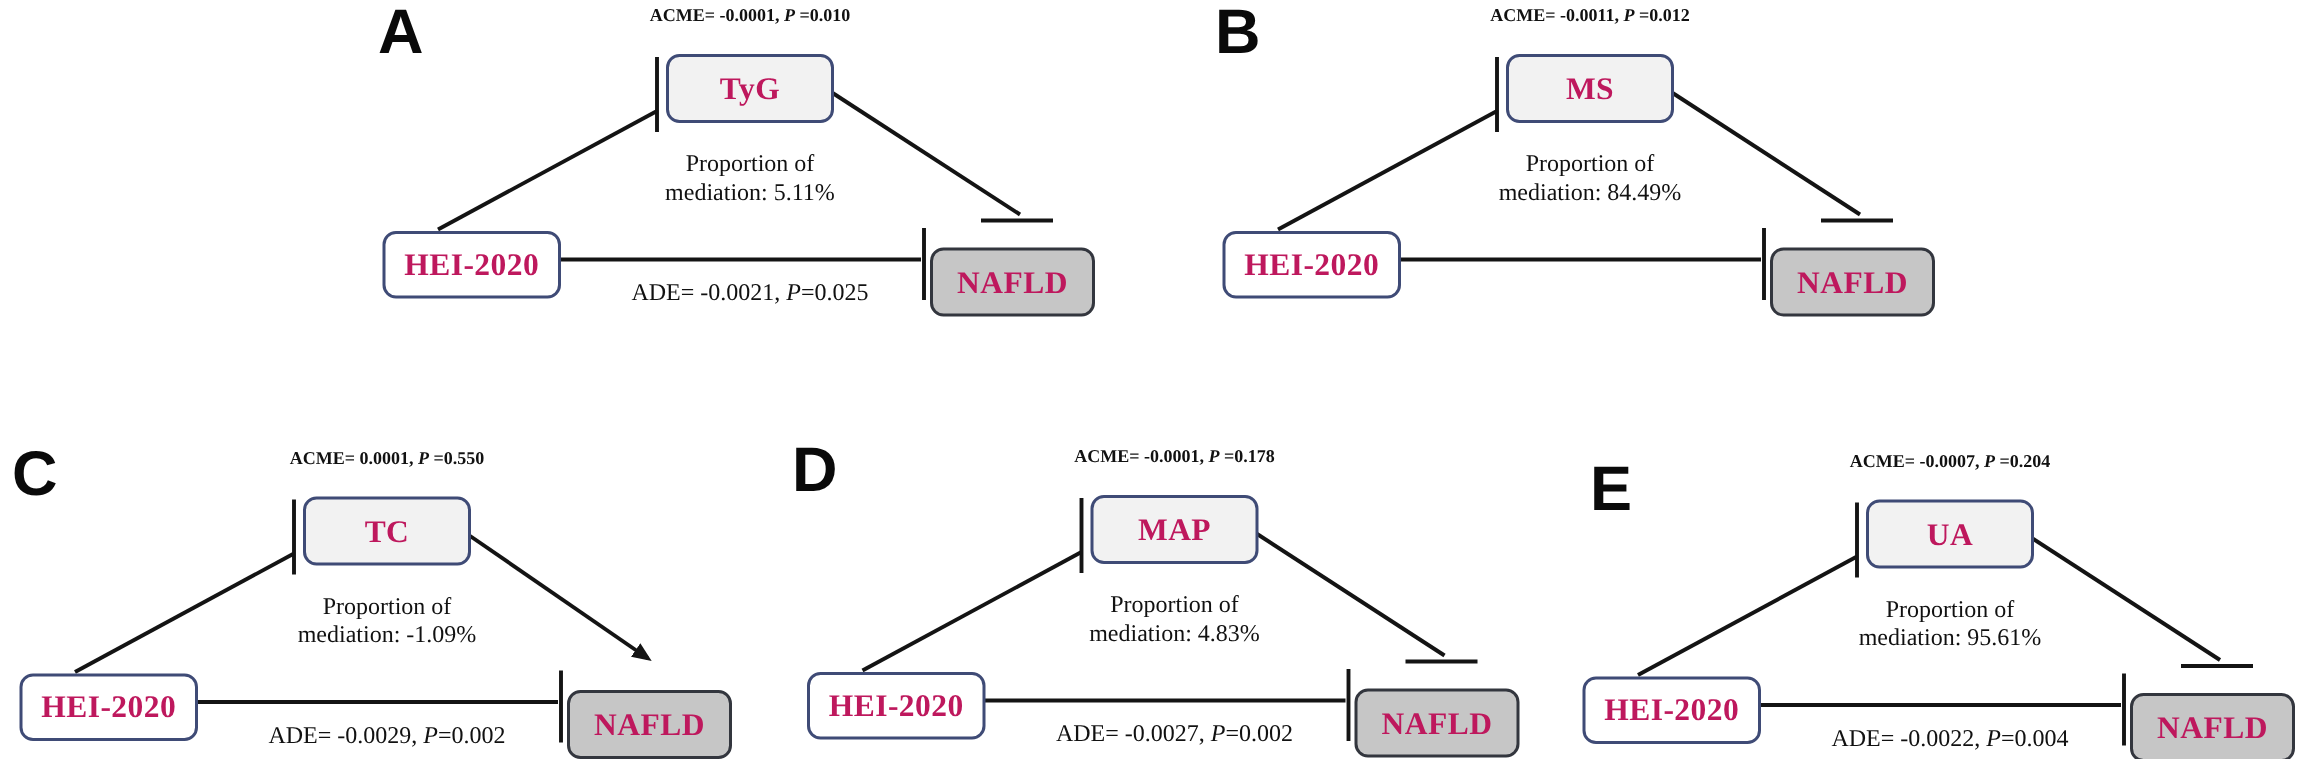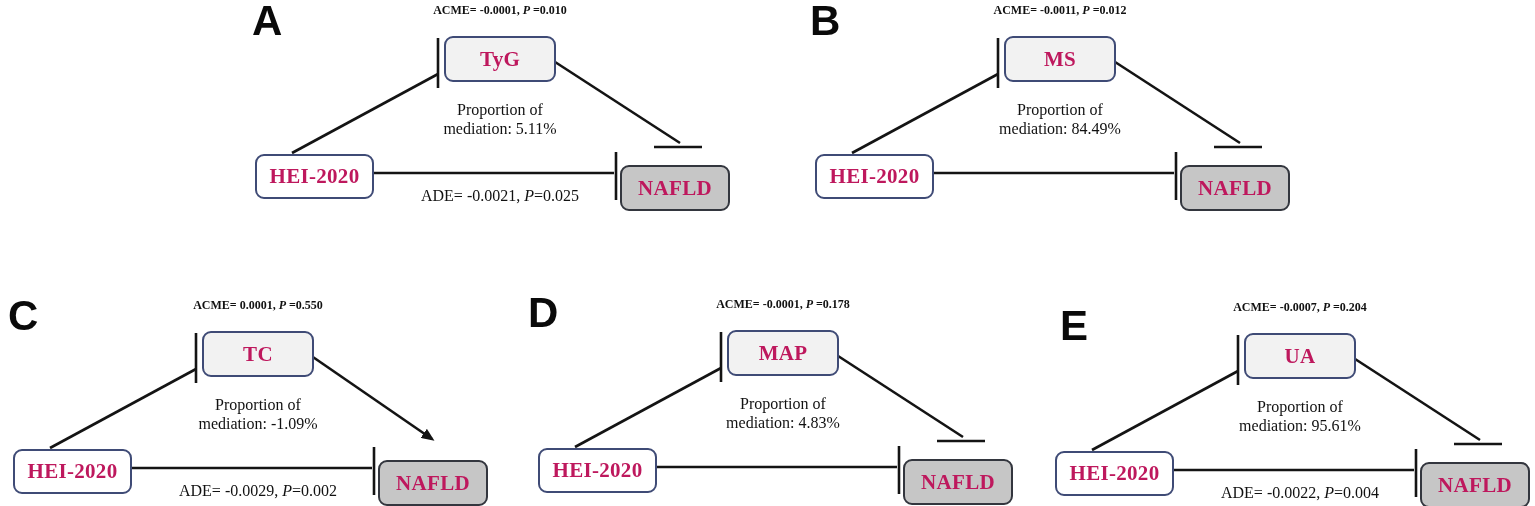--- a/index.html
+++ b/index.html
@@ -158,20 +158,21 @@
       <line class="ln" x1="142" y1="171" x2="384" y2="171"></line>
       <line class="ln" x1="386" y1="150" x2="386" y2="198"></line>
     </svg>
     <div class="box mediator-box">MAP</div>
     <div class="box exposure-box">HEI-2020</div>
     <div class="box outcome-box">NAFLD</div>
     <div class="prop-text">
       <div>Proportion of</div>
       <div>mediation: 4.83%</div>
     </div>
+    <div class="ade-text"><span>ADE= -0.0027, </span><span class="it">P</span><span>=0.002</span></div>
   </section>
 
   <section class="panel pos-e">
     <div class="panel-label">E</div>
     <div class="acme-text"><span>ACME= -0.0007, </span><span class="it">P</span><span> =0.204</span></div>
     <svg class="lines" viewBox="0 0 505 226">
       <defs>
           <marker id="arrow-4" markerWidth="13" markerHeight="11" refX="10" refY="5.5" orient="auto" markerUnits="userSpaceOnUse">
             <path class="arrow-head" d="M0,0 L13,5.5 L0,11 z"></path>
           </marker>

